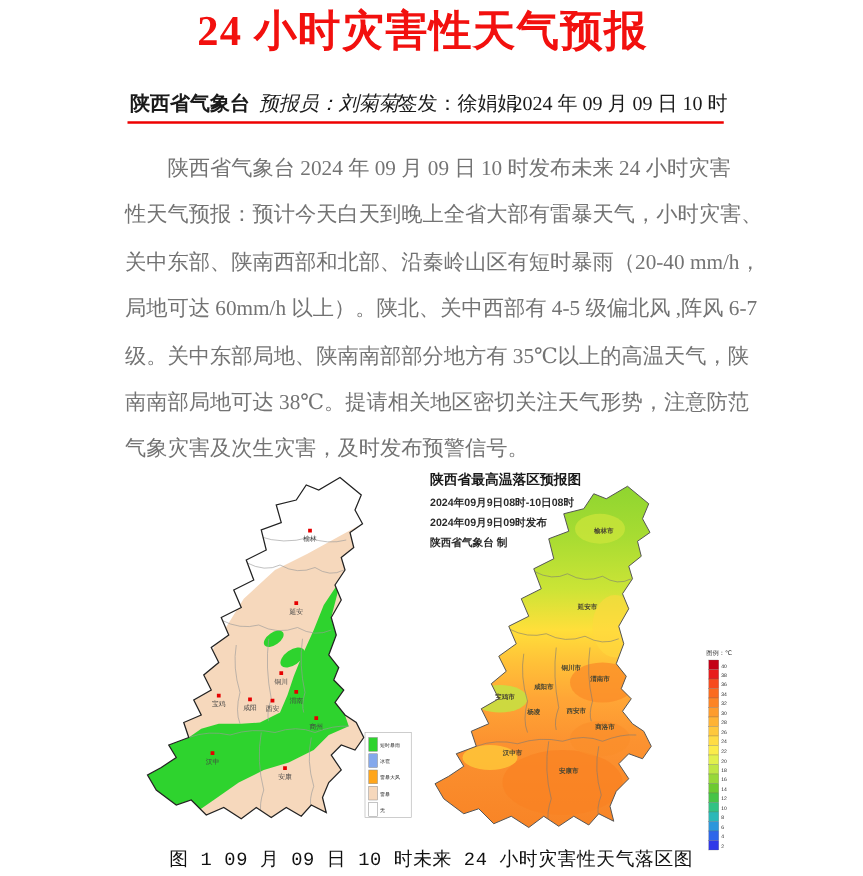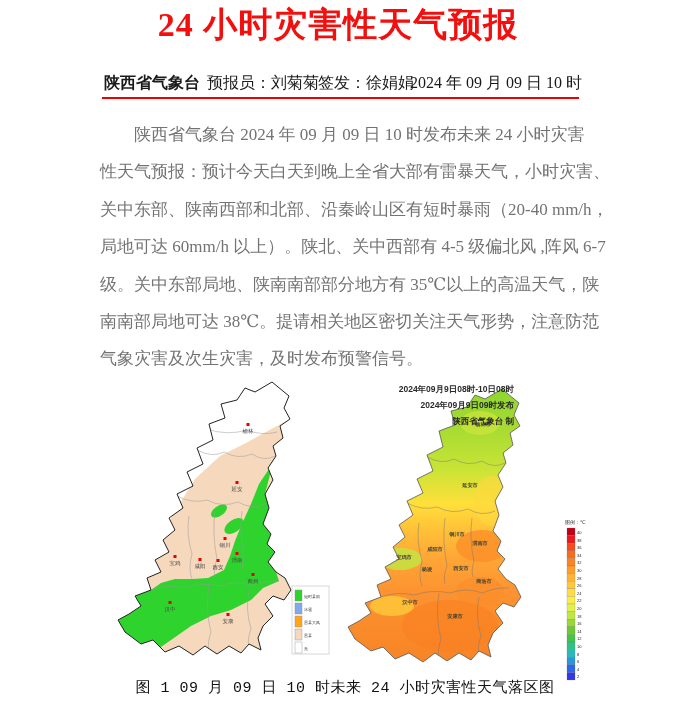--- a/index.html
+++ b/index.html
@@ -1,31 +1,31 @@
 <!DOCTYPE html>
 <html><head>
 <meta charset="utf-8">
 <style>
   html,body{margin:0;padding:0;background:#fff;}
   .page{position:relative;width:690px;height:701px;background:#ffffff;overflow:hidden;
         font-family:"Liberation Serif","DejaVu Serif",serif;}
   .doc-title{position:absolute;top:2px;left:0;width:676px;text-align:center;
         font-size:34px;font-weight:bold;color:#f2100e;letter-spacing:1px;}
   .hdr-item{position:absolute;top:73px;font-size:16px;color:#1a1a1a;white-space:nowrap;}
-  .hdr-agency{left:104px;font-weight:bold;} .hdr-forecaster{left:207px;} .hdr-issuer{left:318px;} .hdr-datetime{left:410px;}
+  .hdr-agency{left:104px;font-weight:bold;} .hdr-forecaster{left:207px;font-style:italic;} .hdr-issuer{left:318px;} .hdr-datetime{left:410px;}
   .red-rule{position:absolute;top:97px;left:102px;width:477px;height:2px;background:#ee0000;}
   .body-text{position:absolute;top:116px;left:100px;width:500px;color:#737373;}
   .bline{height:37.4px;line-height:37.4px;font-size:17px;white-space:nowrap;}
   .map-svg{position:absolute;}
   #left-map{left:112px;top:374px;width:220px;height:298px;}
   #right-map{left:340px;top:374px;width:255px;height:310px;}
   .rmap-head{position:absolute;left:344px;top:378px;width:170px;z-index:3;
         font-family:"Liberation Sans","DejaVu Sans",sans-serif;color:#1a1a1a;}
   .rh1{font-size:11px;font-weight:bold;line-height:13px;}
-  .rh2{font-size:8.5px;font-weight:bold;line-height:10px;margin-top:6px;color:#2a2a2a;text-align:right;}
+  .rh2{font-size:8.5px;font-weight:bold;line-height:10px;margin-top:6px;color:#2a2a2a;}
   .caption{position:absolute;top:678px;left:0;width:690px;text-align:center;
         font-size:15px;color:#111;font-family:Liberation Mono, monospace;letter-spacing:0.5px;}
   svg text{font-family:"Liberation Sans","DejaVu Sans",sans-serif;}
 </style>
 </head>
 <body>
 
 <div class="page">
 
   <div class="doc-title">24 小时灾害性天气预报</div>
@@ -201,20 +201,21 @@
         <rect x="227" y="283.2" width="8" height="7.6" fill="#2c96dc" stroke="#666" stroke-width="0.2"></rect>
         <text x="237" y="289.2" font-size="4" fill="#222">6</text>
         <rect x="227" y="290.79999999999995" width="8" height="7.6" fill="#2e66ea" stroke="#666" stroke-width="0.2"></rect>
         <text x="237" y="296.79999999999995" font-size="4" fill="#222">4</text>
         <rect x="227" y="298.4" width="8" height="7.6" fill="#3038e8" stroke="#666" stroke-width="0.2"></rect>
         <text x="237" y="304.4" font-size="4" fill="#222">2</text>
       </g>
   </svg>
 
   <div class="rmap-head">
+    <div class="rh1">陕西省最高温落区预报图</div>
     <div class="rh2">2024年09月9日08时-10日08时</div>
     <div class="rh2">2024年09月9日09时发布</div>
     <div class="rh2">陕西省气象台 制</div>
   </div>
 
   <div class="caption">图 1 09 月 09 日 10 时未来 24 小时灾害性天气落区图</div>
 
 </div>
 
 </body></html>

